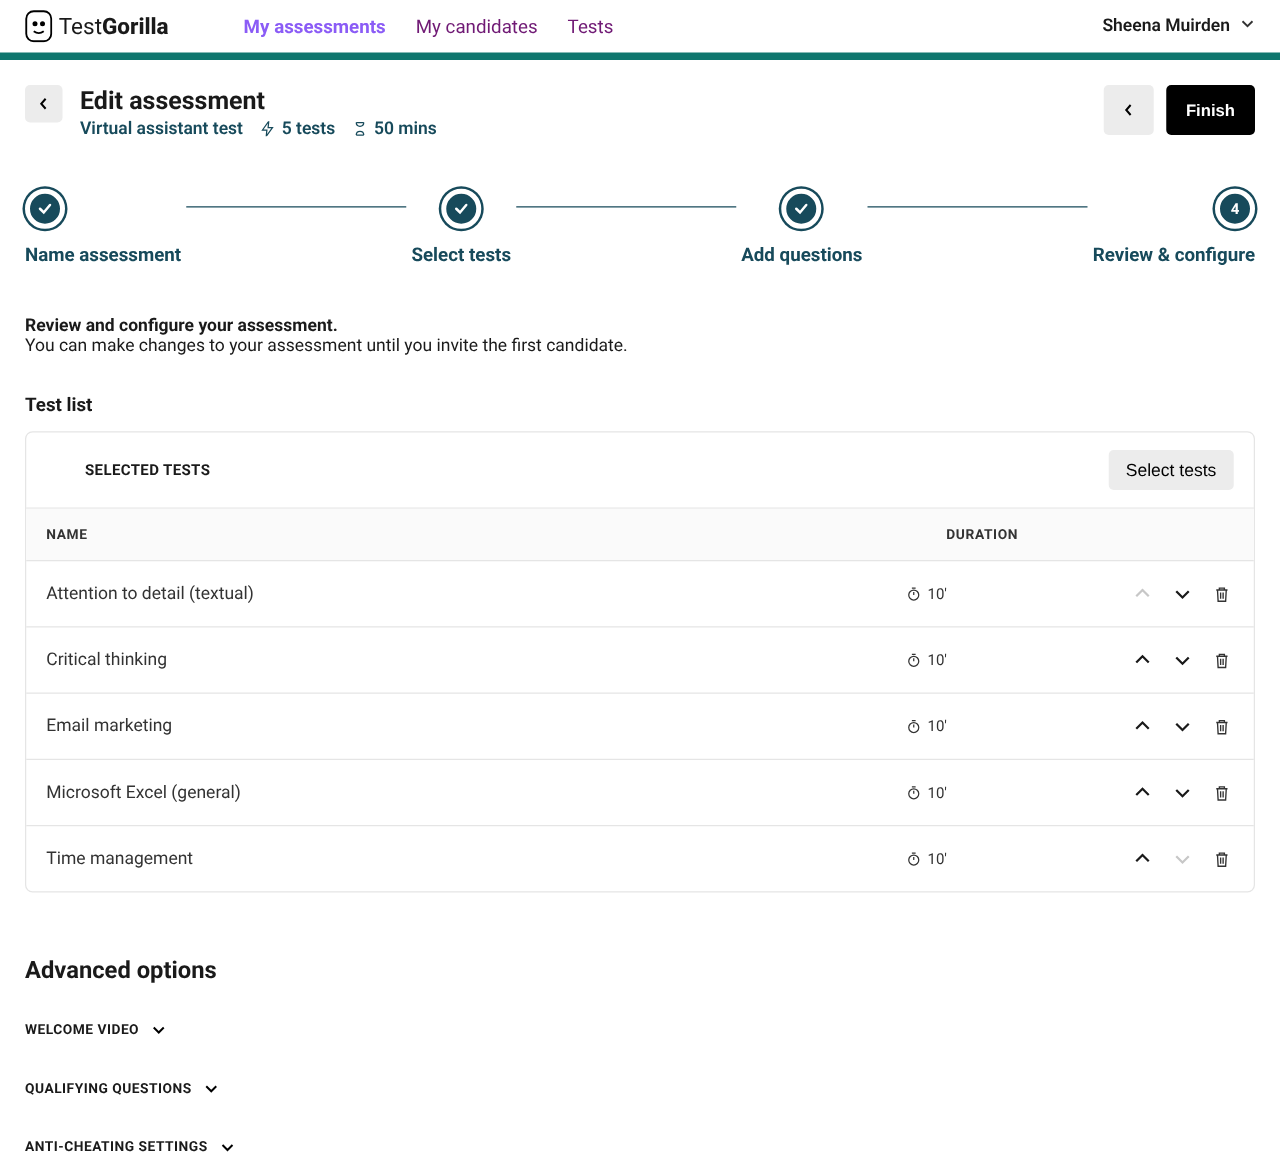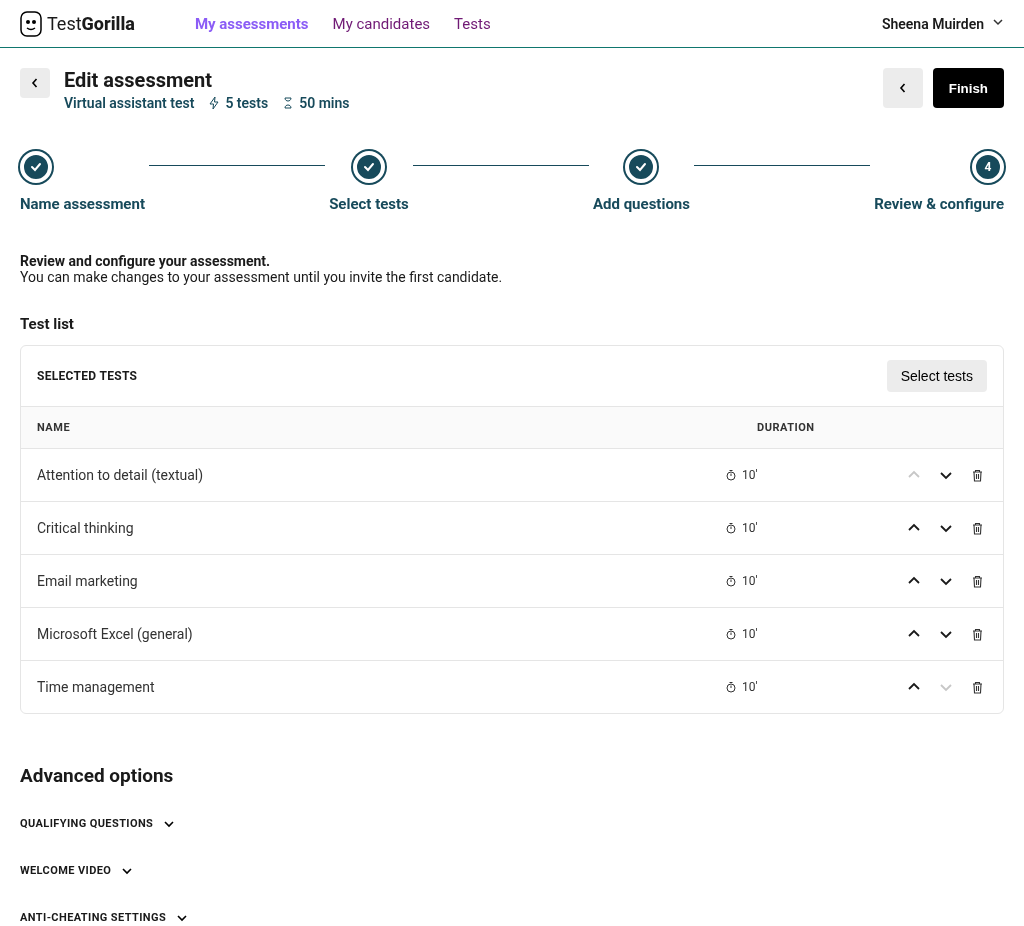--- a/index.html
+++ b/index.html
@@ -8,21 +8,21 @@
     font-family: -apple-system, BlinkMacSystemFont, "Segoe UI", Roboto, sans-serif;
     color: #1a1a1a;
     background: #fff;
     font-size: 14px;
   }
   .topnav {
     display: flex;
     align-items: center;
     padding: 0 20px;
     height: 48px;
-    border-bottom: 1px solid #0f766e;
+    border-bottom: 6px solid #0f766e;
   }
   .logo {
     display: flex;
     align-items: center;
     font-weight: 700;
     font-size: 18px;
     gap: 5px;
   }
   .logo-icon { display: inline-block; }
   .nav-links {
@@ -150,21 +150,21 @@
   .card {
     border: 1px solid #e5e5e5;
     border-radius: 6px;
   }
   .card-head {
     display: flex;
     align-items: center;
     padding: 14px 16px;
     border-bottom: 1px solid #e5e5e5;
   }
-  .card-head-title { font-weight: 700; font-size: 12px; letter-spacing: 0.3px; }
+  .card-head-title { font-weight: 700; font-size: 12px; letter-spacing: 0.3px; margin-left: 31px; }
   .btn-secondary {
     margin-left: auto;
     background: #ececec;
     border: none;
     border-radius: 4px;
     padding: 8px 14px;
     font-weight: 500;
     cursor: pointer;
     font-size: 14px;
   }
@@ -473,27 +473,27 @@
             </button>
           </div>
         </div>
       </div>
   </div>
 
   <div class="advanced">
     <h3>Advanced options</h3>
     <div id="adv-items">
         <div class="adv-item">
-          <span>QUALIFYING QUESTIONS</span>
+          <span>WELCOME VIDEO</span>
           <svg width="12" height="12" viewBox="0 0 12 12">
             <path d="M2 4 L6 8 L10 4" stroke="#000" stroke-width="1.6" fill="none"></path>
           </svg>
         </div>
         <div class="adv-item">
-          <span>WELCOME VIDEO</span>
+          <span>QUALIFYING QUESTIONS</span>
           <svg width="12" height="12" viewBox="0 0 12 12">
             <path d="M2 4 L6 8 L10 4" stroke="#000" stroke-width="1.6" fill="none"></path>
           </svg>
         </div>
         <div class="adv-item">
           <span>ANTI-CHEATING SETTINGS</span>
           <svg width="12" height="12" viewBox="0 0 12 12">
             <path d="M2 4 L6 8 L10 4" stroke="#000" stroke-width="1.6" fill="none"></path>
           </svg>
         </div>

